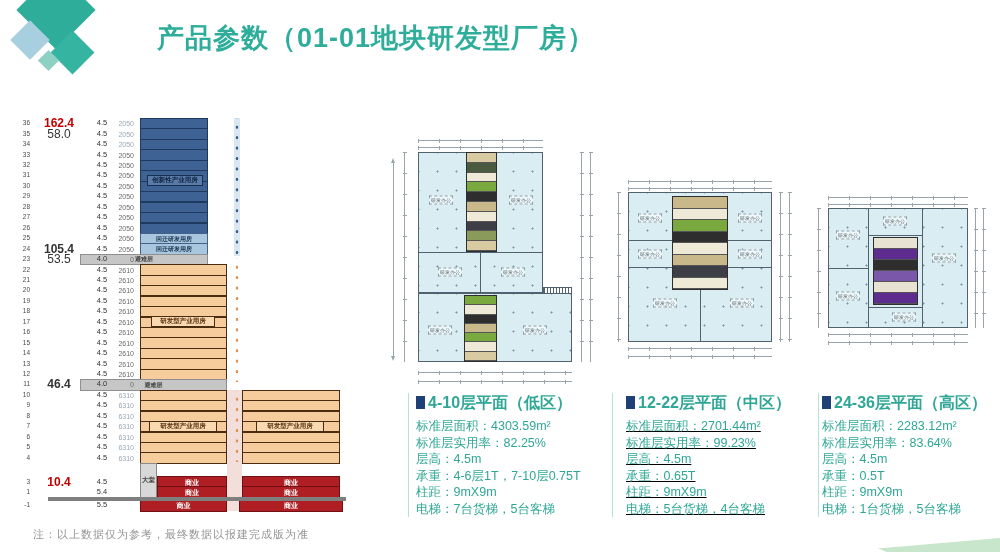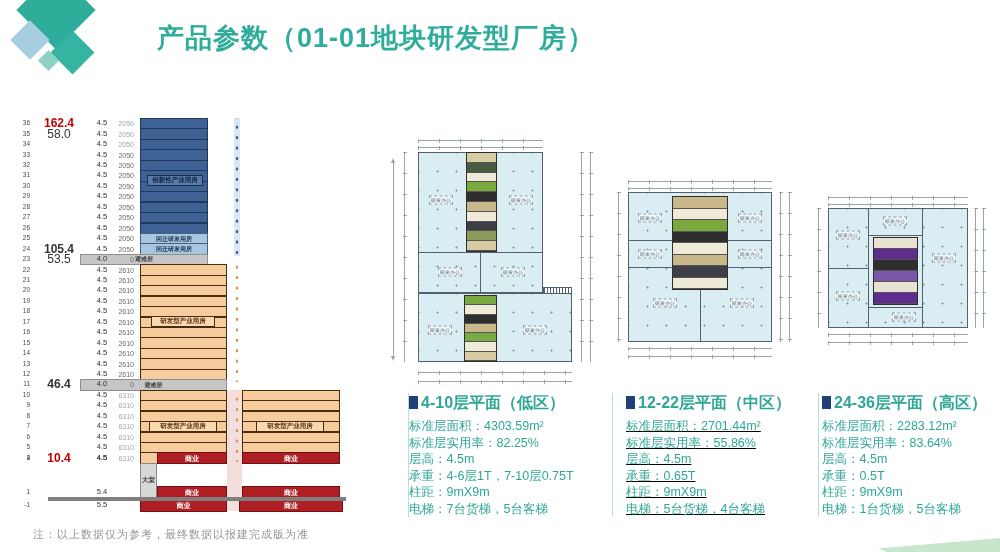--- a/index.html
+++ b/index.html
@@ -280,21 +280,21 @@
         <div class="rowtxt fh">4.5</div>
         <div class="rowtxt ar light">6310</div>
       </div>
       <div class="abs" style="left: 0px; top: 452.4px; width: 360px; height: 10.45px;">
         <div class="cell" style="left: 140px; top: 0px; width: 87px; height: 11.25px; background: rgb(246, 204, 156); border-color: rgb(74, 44, 16);"></div>
         <div class="cell" style="left: 242px; top: 0px; width: 98px; height: 11.25px; background: rgb(246, 204, 156); border-color: rgb(74, 44, 16);"></div>
         <div class="rowtxt num">4</div>
         <div class="rowtxt fh">4.5</div>
         <div class="rowtxt ar light">6310</div>
       </div>
-      <div class="abs" style="left: 0px; top: 452px; width: 360px; height: 11.2px; padding-left: 29px;">
+      <div class="abs" style="left: 0px; top: 476px; width: 360px; height: 11.2px; padding-left: 29px;">
         <div class="cell" style="left: 157px; top: 0px; width: 70px; height: 12px; background: rgb(175, 30, 35); border-color: rgb(112, 16, 21);">
           <div class="seg-label" style="color: rgb(255, 255, 255); font-size: 7px;">商业</div>
         </div>
         <div class="cell" style="left: 242px; top: 0px; width: 98px; height: 12px; background: rgb(175, 30, 35); border-color: rgb(112, 16, 21);">
           <div class="seg-label" style="color: rgb(255, 255, 255); font-size: 7px;">商业</div>
         </div>
         <div class="rowtxt num">3</div>
         <div class="rowtxt hv red">10.4</div>
         <div class="rowtxt fh">4.5</div>
       </div>
@@ -418,36 +418,36 @@
       <div class="room-label" style="left: 895px; top: 221px;">研发办公</div>
       <div class="room-label" style="left: 944px; top: 258px;">研发办公</div>
       <div class="room-label" style="left: 904px; top: 317px;">研发办公</div>
       <div class="dim-h" style="left: 828px; top: 196px; width: 140px;"></div>
       <div class="dim-h" style="left: 828px; top: 203px; width: 140px;"></div>
       <div class="dim-h" style="left: 828px; top: 333px; width: 140px;"></div>
       <div class="dim-h" style="left: 828px; top: 341px; width: 140px;"></div>
       <div class="dim-v" style="left: 817px; top: 208px; height: 120px;"></div>
       <div class="dim-v" style="left: 974px; top: 208px; height: 120px;"></div>
       <div class="dim-v" style="left: 982px; top: 208px; height: 120px;"></div>
-      <div class="abs" style="left: 408px; top: 393px; width: 200px; border-left: 1px solid rgba(47, 167, 150, 0.35); padding-left: 0;">
+      <div class="abs" style="left: 408px; top: 393px; width: 200px; border-left: 1px solid rgba(47, 167, 150, 0.35); padding-left: 7px;">
         <div class="caption-title"><div class="caption-bullet"></div>4-10层平面（低区）</div>
         <div class="abs" style="position: static; margin-top: 5px;">
           <div class="spec-line">标准层面积：4303.59m²</div>
           <div class="spec-line">标准层实用率：82.25%</div>
           <div class="spec-line">层高：4.5m</div>
           <div class="spec-line">承重：4-6层1T，7-10层0.75T</div>
           <div class="spec-line">柱距：9mX9m</div>
           <div class="spec-line">电梯：7台货梯，5台客梯</div>
         </div>
       </div>
       <div class="abs" style="left: 612px; top: 393px; width: 200px; border-left: 1px solid rgba(47, 167, 150, 0.35); padding-left: 13px;">
         <div class="caption-title"><div class="caption-bullet"></div>12-22层平面（中区）</div>
         <div class="abs" style="position: static; margin-top: 5px; text-decoration: underline;">
           <div class="spec-line">标准层面积：2701.44m²</div>
-          <div class="spec-line">标准层实用率：55.86%</div>
+          <div class="spec-line">标准层实用率：99.23%</div>
           <div class="spec-line">层高：4.5m</div>
           <div class="spec-line">承重：0.65T</div>
           <div class="spec-line">柱距：9mX9m</div>
           <div class="spec-line">电梯：5台货梯，4台客梯</div>
         </div>
       </div>
       <div class="abs" style="left: 818px; top: 393px; width: 200px; border-left: 1px solid rgba(47, 167, 150, 0.35); padding-left: 3px;">
         <div class="caption-title"><div class="caption-bullet"></div>24-36层平面（高区）</div>
         <div class="abs" style="position: static; margin-top: 5px;">
           <div class="spec-line">标准层面积：2283.12m²</div>

